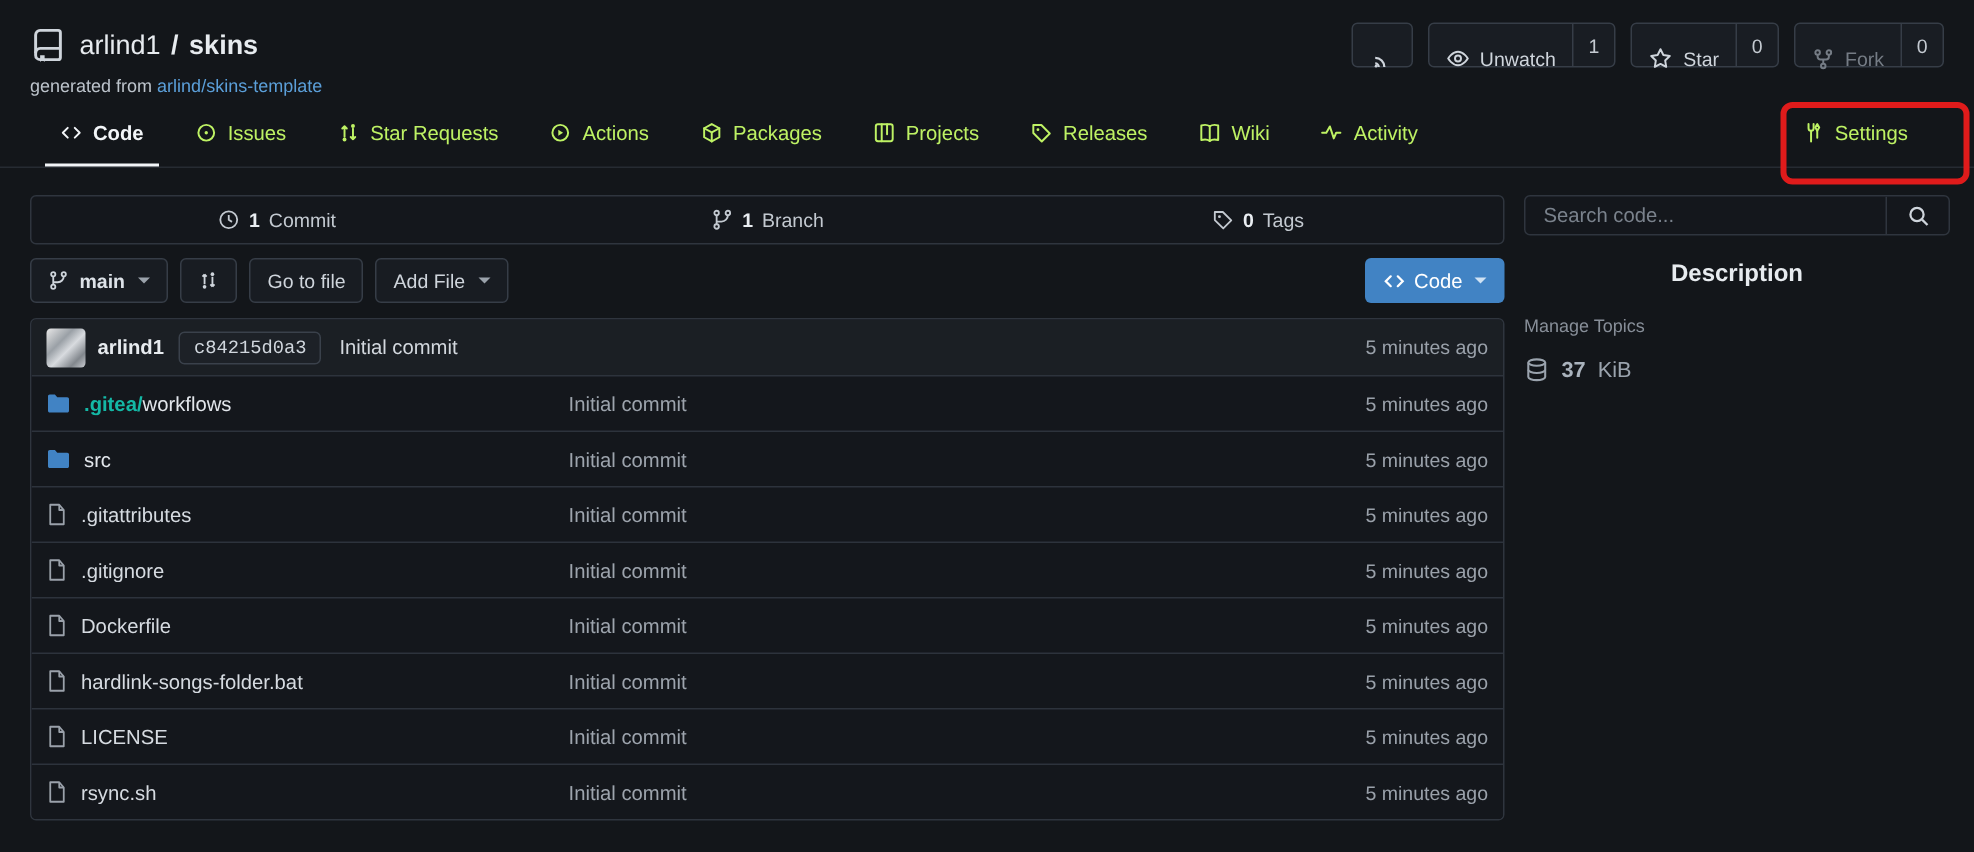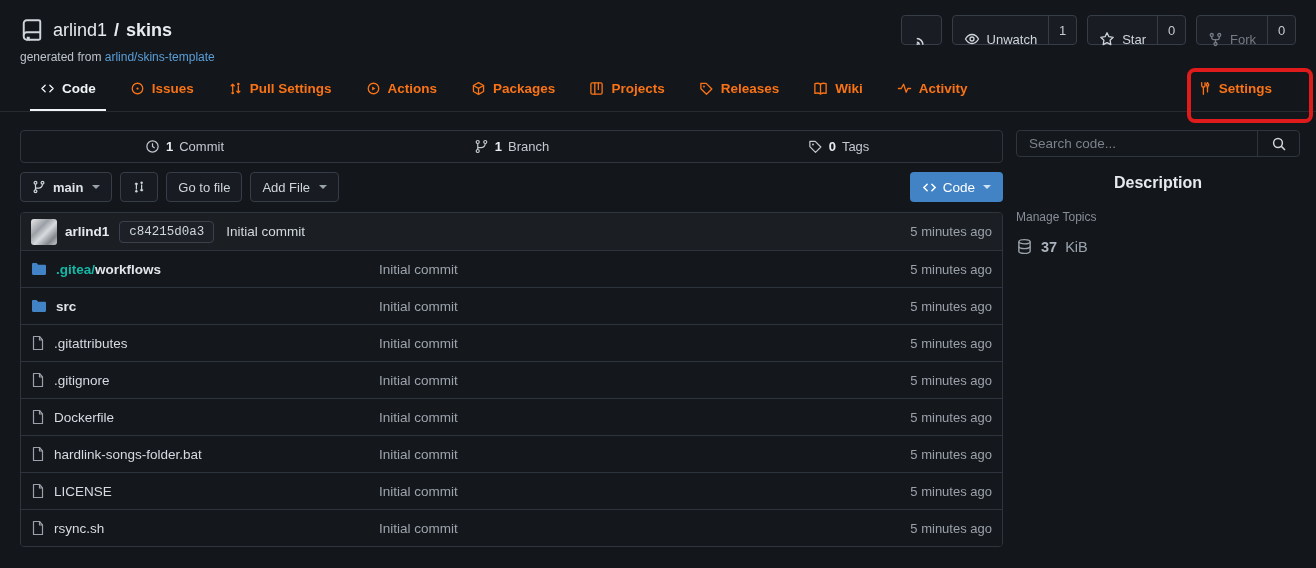--- a/index.html
+++ b/index.html
@@ -18,21 +18,21 @@
   .hbtn{display:flex;align-items:stretch;background:#191d23;border:1px solid #363d47;border-radius:4px;height:30px;box-sizing:border-box;color:#cfd5dc;}
   .hbtn .seg{display:flex;align-items:flex-end;gap:7px;padding:0 11px;font-size:13px;margin-top:31px;}
   .hbtn .count{display:flex;align-items:center;justify-content:center;min-width:27px;border-left:1px solid #363d47;font-size:13px;color:#c4cad1;}
   .hbtn.icon-only .seg{padding:0 12px;}
   .hbtn .dim{color:#757c85;}
   .generated-from{margin-top:4px;font-size:12px;color:#bcc3cb;}
   .generated-from a{color:#5b9fd9;}
 
   
   .tabs{display:flex;align-items:flex-end;margin-top:10px;padding:0 30px 0 30px;border-bottom:1px solid #262b32;height:38px;box-sizing:border-box;}
-  .tab{display:flex;align-items:center;gap:7px;color:#f97316;font-size:13.5px;padding:0 10px 13px 10px;margin-right:14px;border-bottom:2px solid transparent;white-space:nowrap;font-weight:bold;}
+  .tab{display:flex;align-items:center;gap:7px;color:#bef264;font-size:13.5px;padding:0 10px 13px 10px;margin-right:14px;border-bottom:2px solid transparent;white-space:nowrap;}
   .tab.active{color:#f2f5f8;font-weight:700;border-bottom:2px solid #f2f5f8;}
   .tab.settings{margin-left:auto;margin-right:4px;}
   .red-annotation{position:absolute;left:1187px;top:68px;width:118px;height:47px;border:4px solid #e01b1b;border-radius:8px;pointer-events:none;z-index:50;}
 
   
   .content{display:flex;padding:18px 16px 0 20px;}
   .main-col{width:983px;flex:0 0 983px;}
   .sidebar{flex:1;margin-left:13px;min-width:0;}
 
   
@@ -54,21 +54,21 @@
   .commit-row{display:flex;align-items:center;height:37px;background:#1b1f24;padding:0 10px;}
   .avatar{width:26px;height:26px;border-radius:3px;background:linear-gradient(135deg,#e8e8e8 0%,#9aa0a6 35%,#d8dbdf 55%,#82878d 80%,#c9ccd1);flex:0 0 26px;}
   .commit-author{font-weight:700;color:#e7ebef;margin-left:8px;font-size:13.5px;}
   .commit-hash{font-family:"Liberation Mono",monospace;font-size:12.5px;color:#d0d6dd;background:#1d2127;border:1px solid #3a414b;border-radius:4px;padding:3px 9px;margin-left:10px;}
   .commit-msg{color:#d3d8de;margin-left:12px;font-size:13.5px;}
   .commit-time{margin-left:auto;color:#9aa1aa;font-size:13px;}
   .frow{display:flex;align-items:center;height:36px;border-top:1px solid #2d333c;padding:0 10px;background:#14171c;}
   .cell-name{display:flex;align-items:center;gap:9px;width:348px;flex:0 0 348px;overflow:hidden;white-space:nowrap;}
   .cell-name .fname{color:#d6dbe1;font-size:13.5px;}
   .cell-name .prefix{color:#14b8a6;font-weight:700;}
-  .cell-name .bold{font-weight:700;color:#e2e6eb;}
+  .cell-name .bold{font-weight:400;color:#e2e6eb;}
   .cell-msg{flex:1;color:#9da4ad;font-size:13.5px;}
   .cell-time{color:#9aa1aa;font-size:13px;}
   .folder-glyph{color:#4183c4;}
   .file-glyph{color:#9aa1aa;}
 
   
   .search-box{display:flex;height:27px;border:1px solid #2f353e;border-radius:4px;box-sizing:border-box;background:#14171c;overflow:hidden;}
   .search-box input{flex:1;background:transparent;border:none;outline:none;color:#d6dbe1;font-size:13.5px;padding:0 12px;font-family:inherit;}
   .search-box input::placeholder{color:#7a828c;}
   .search-btn{width:42px;display:flex;align-items:center;justify-content:center;border:none;border-left:1px solid #2f353e;background:transparent;color:#cfd5dc;cursor:pointer;}
@@ -171,21 +171,21 @@
       </a>
       <a class="tab">
         <span>
           <svg width="15" height="15" viewBox="0 0 16 16" fill="none" stroke="currentColor" stroke-width="1.4" stroke-linecap="round" stroke-linejoin="round">
             <circle cx="5" cy="12.8" r="1.4" fill="currentColor" stroke="none"></circle>
             <path d="M5 10.8V3.4M5 3.4L3.4 5M5 3.4L6.6 5"></path>
             <circle cx="11" cy="3.2" r="1.4" fill="currentColor" stroke="none"></circle>
             <path d="M11 5.2v7.4M11 12.6L9.4 11M11 12.6L12.6 11"></path>
           </svg>
         </span>
-        <span>Pull Settings</span>
+        <span>Star Requests</span>
       </a>
       <a class="tab">
         <span>
           <svg width="15" height="15" viewBox="0 0 16 16" fill="none" stroke="currentColor" stroke-width="1.4" stroke-linecap="round" stroke-linejoin="round">
             <circle cx="8" cy="8" r="5.6"></circle>
             <path d="M6.6 5.8l3.4 2.2-3.4 2.2z" fill="currentColor" stroke="none"></path>
           </svg>
         </span>
         <span>Actions</span>
       </a>

